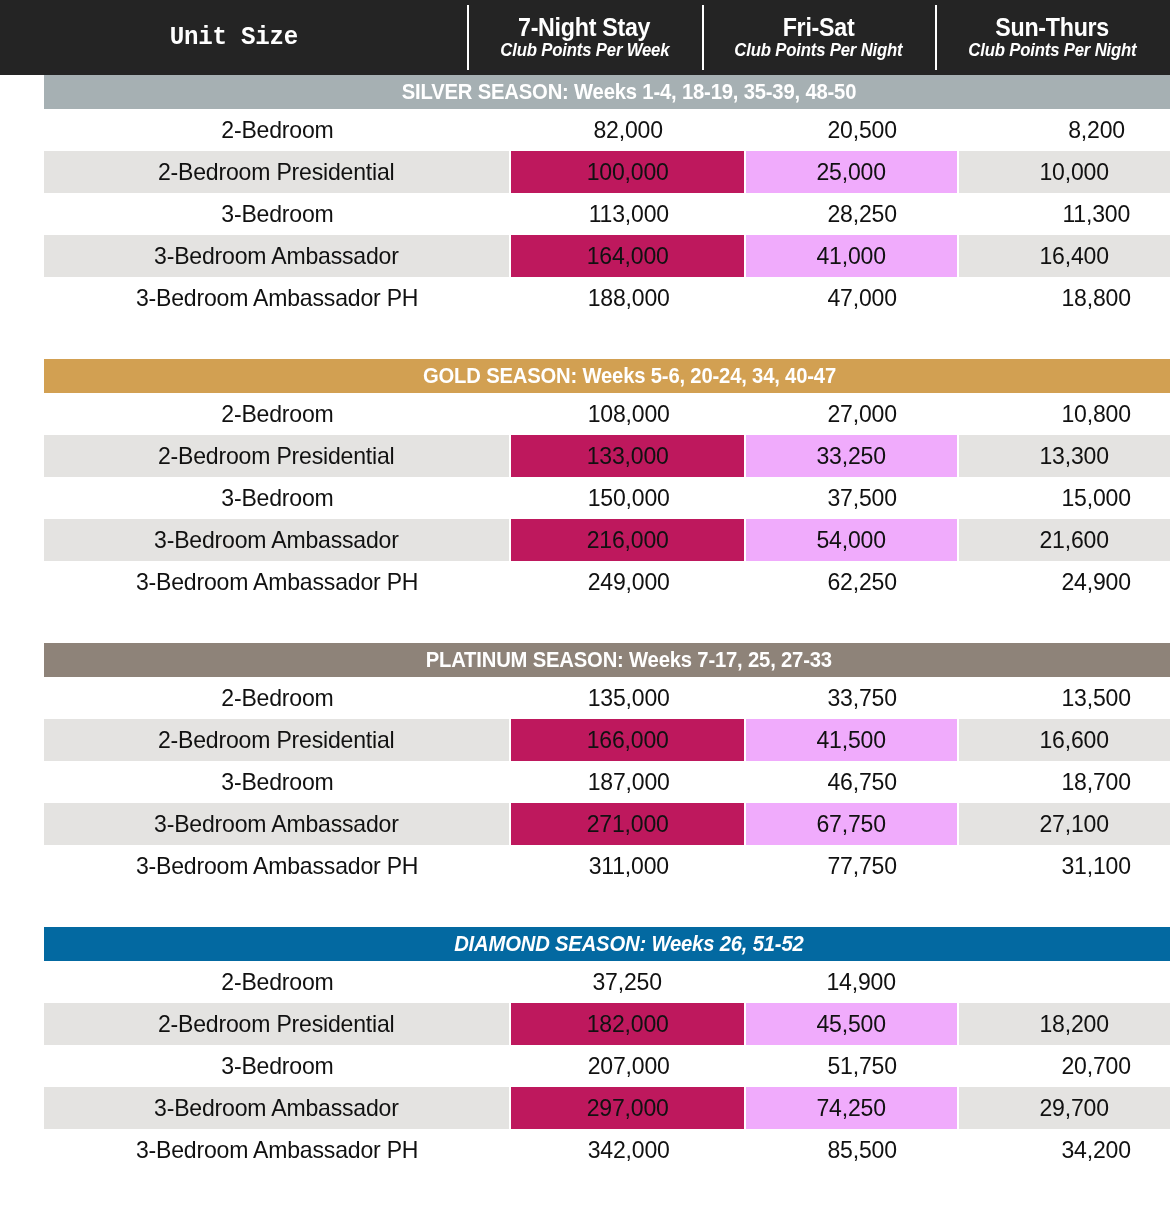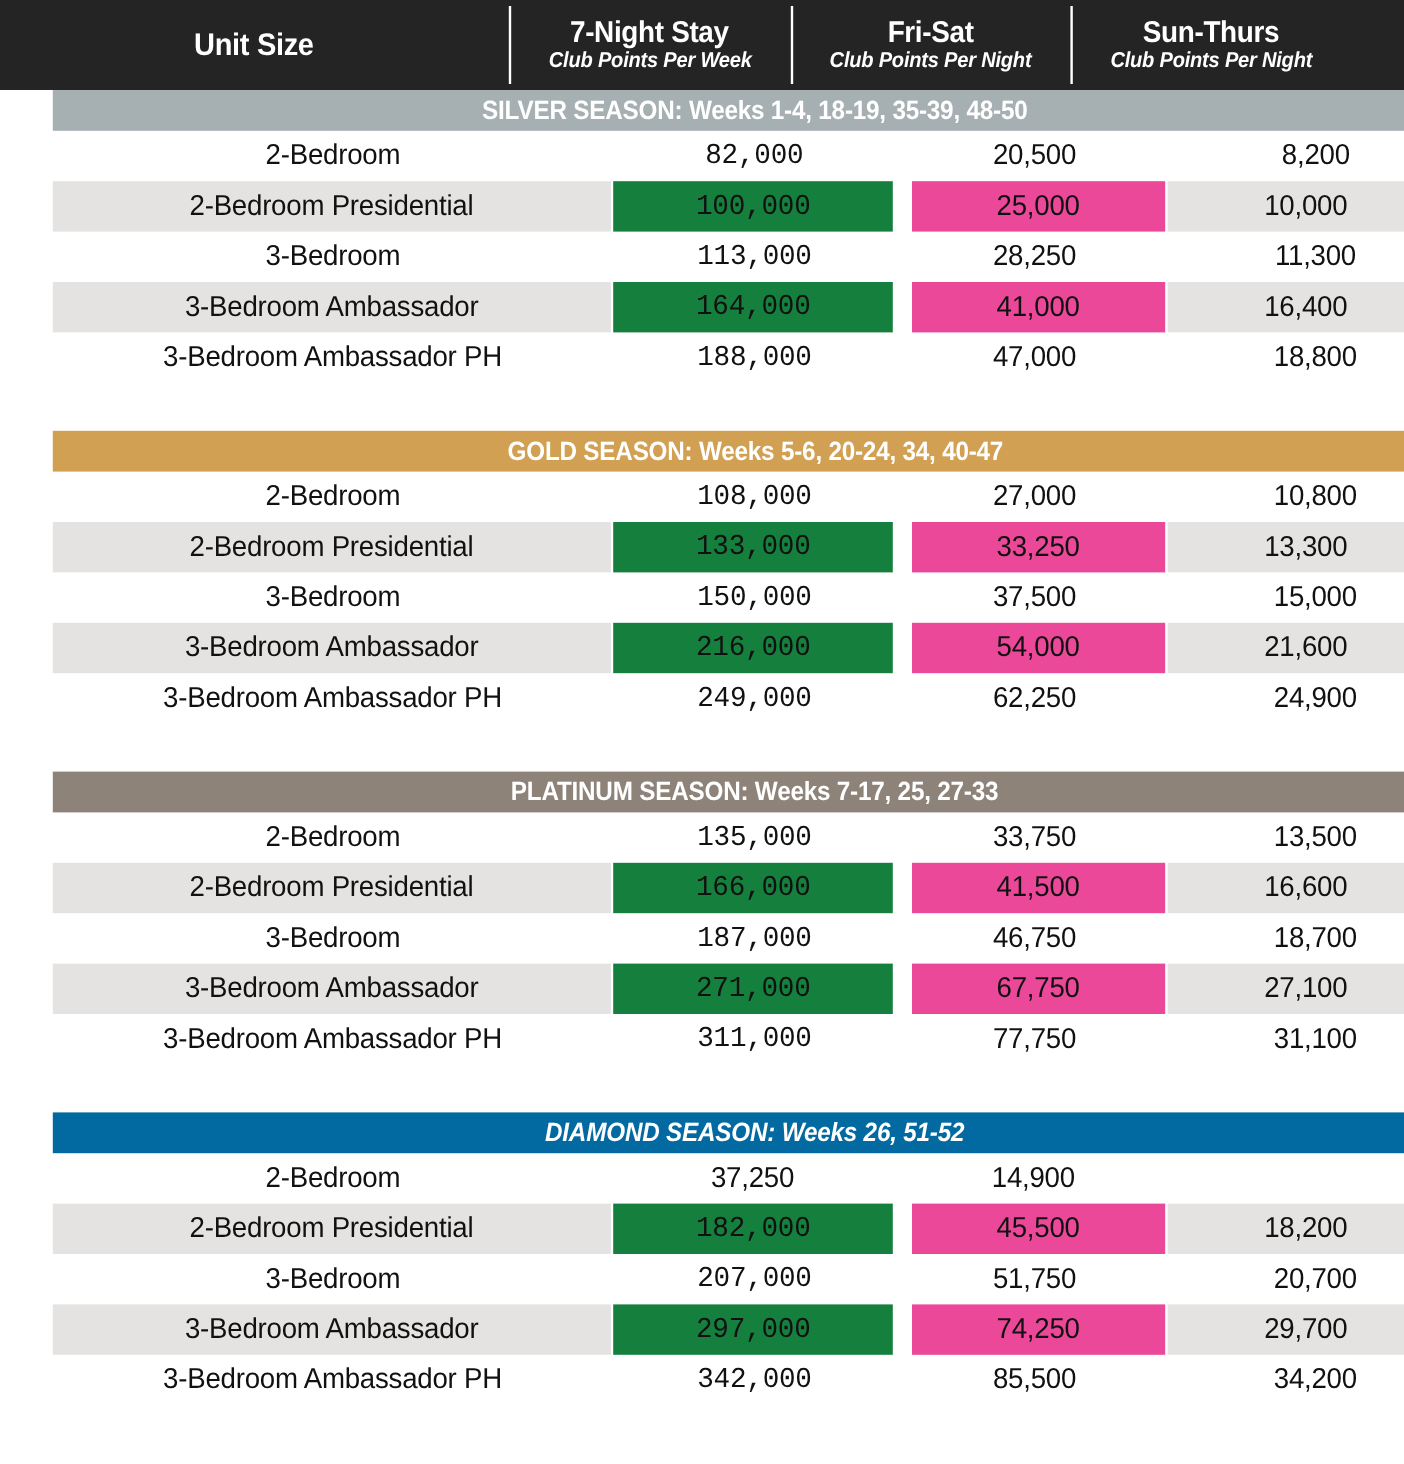--- a/index.html
+++ b/index.html
@@ -33,21 +33,21 @@
     text-align: center;
     position: relative;
   }
   .th + .th::before {
     content: "";
     position: absolute;
     left: 0; top: 5px; bottom: 5px;
     width: 2px;
     background: #ffffff;
   }
-  .th-unit     { width: 424px; }
+  .th-unit     { width: 467px; font-family: Liberation Mono, monospace; }
   .th-week     { width: 235px; }
   .th-frisat   { width: 233px; }
   .th-sunthurs { width: 235px; }
 
   .th-main {
     font-size: 25px;
     font-weight: bold;
     line-height: 1.05;
     letter-spacing: -0.3px;
     transform: scaleX(0.93);
@@ -92,27 +92,27 @@
     align-items: center;
     justify-content: center;
     font-size: 24px;
     color: #111111;
     height: 42px;
     letter-spacing: -0.2px;
   }
   .cell span { transform: scaleX(0.96); display: inline-block; }
 
   .c-unit     { width: 467px; }
-  .c-week     { width: 235px; font-family: Liberation Mono, monospace; }
+  .c-week     { width: 235px; }
   .c-frisat   { width: 233px; }
   .c-sunthurs { width: 235px; }
 
   .row.striped .c-unit     { background: #e4e3e1; width: 465px; margin-right: 2px; }
-  .row.striped .c-week     { background: #15803d; width: 233px; margin-right: 16px; }
-  .row.striped .c-frisat   { background: #ec4899; width: 211px; margin-right: 2px; }
+  .row.striped .c-week     { background: #be185d; width: 233px; margin-right: 2px; }
+  .row.striped .c-frisat   { background: #f0abfc; width: 211px; margin-right: 2px; }
   .row.striped .c-sunthurs { background: #e4e3e1; width: 230px; }
 
   .section-gap { height: 40px; width: 1170px; background: #ffffff; }
 
   .season-block { width: 1170px; padding-left: 44px; }
 </style>
 </head>
 <body>
 
 <div class="points-table">

